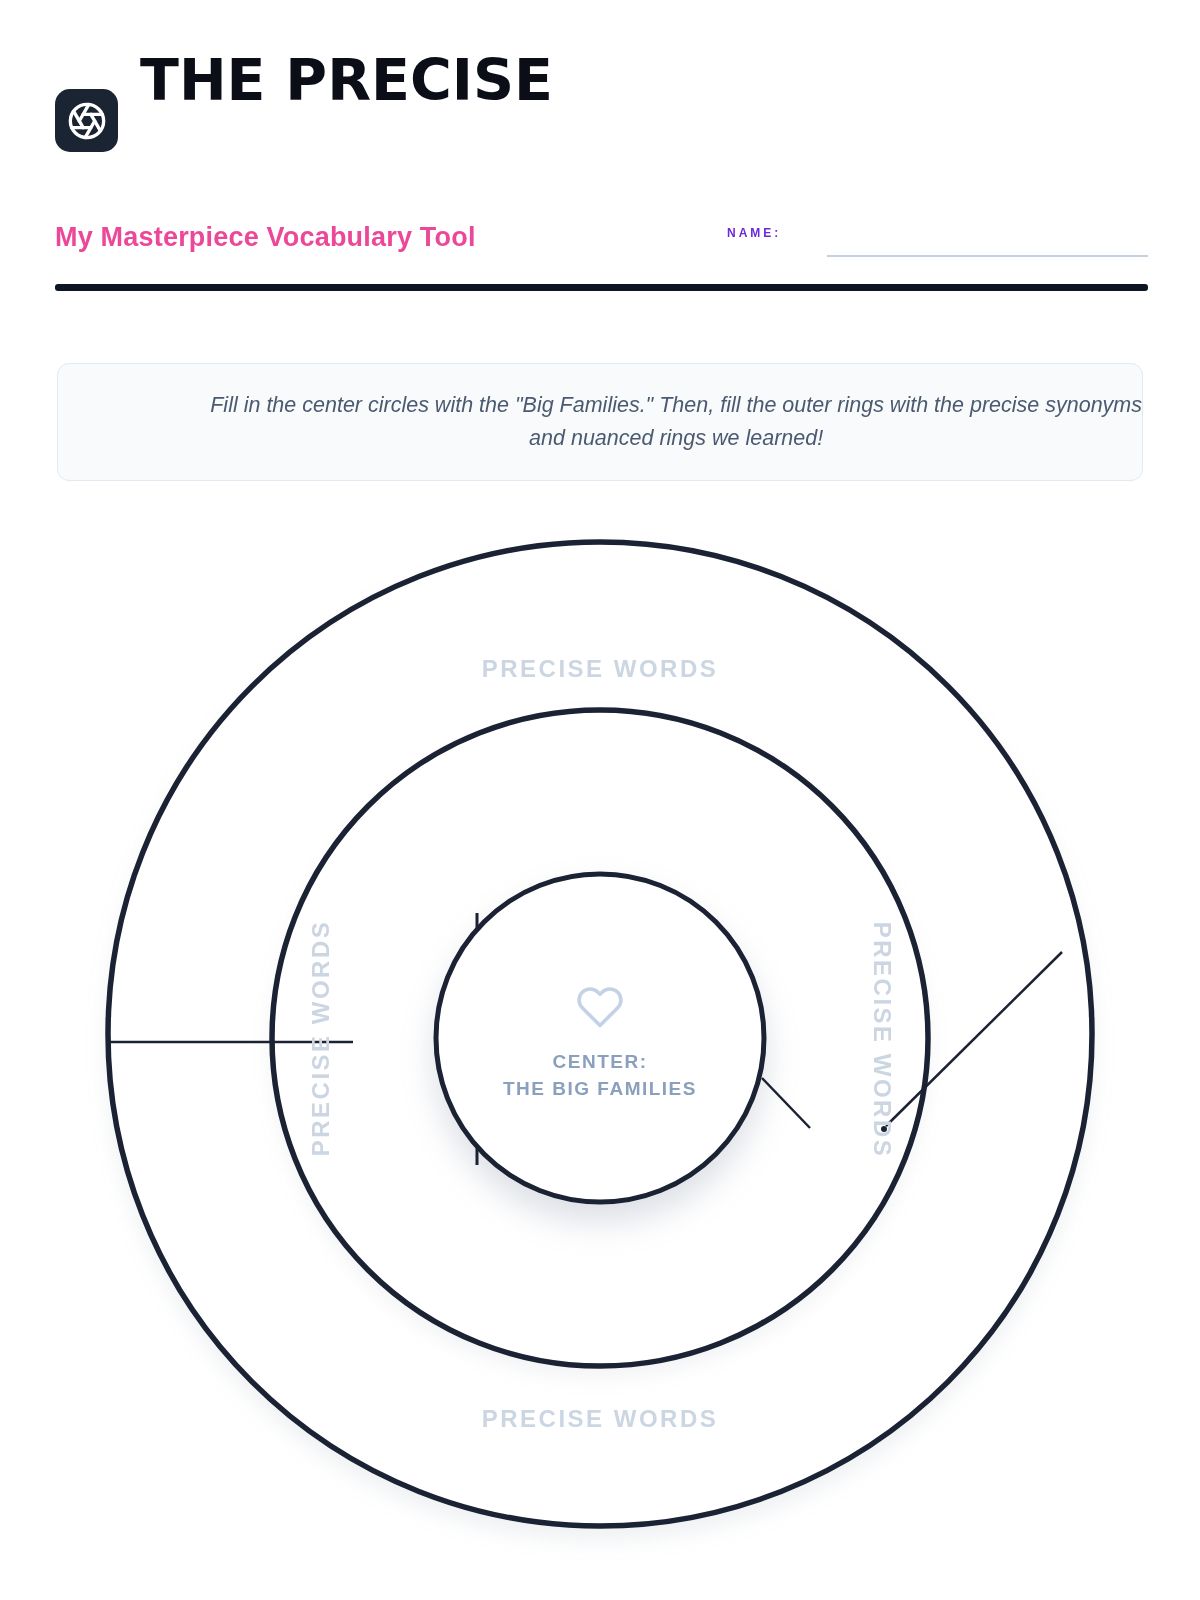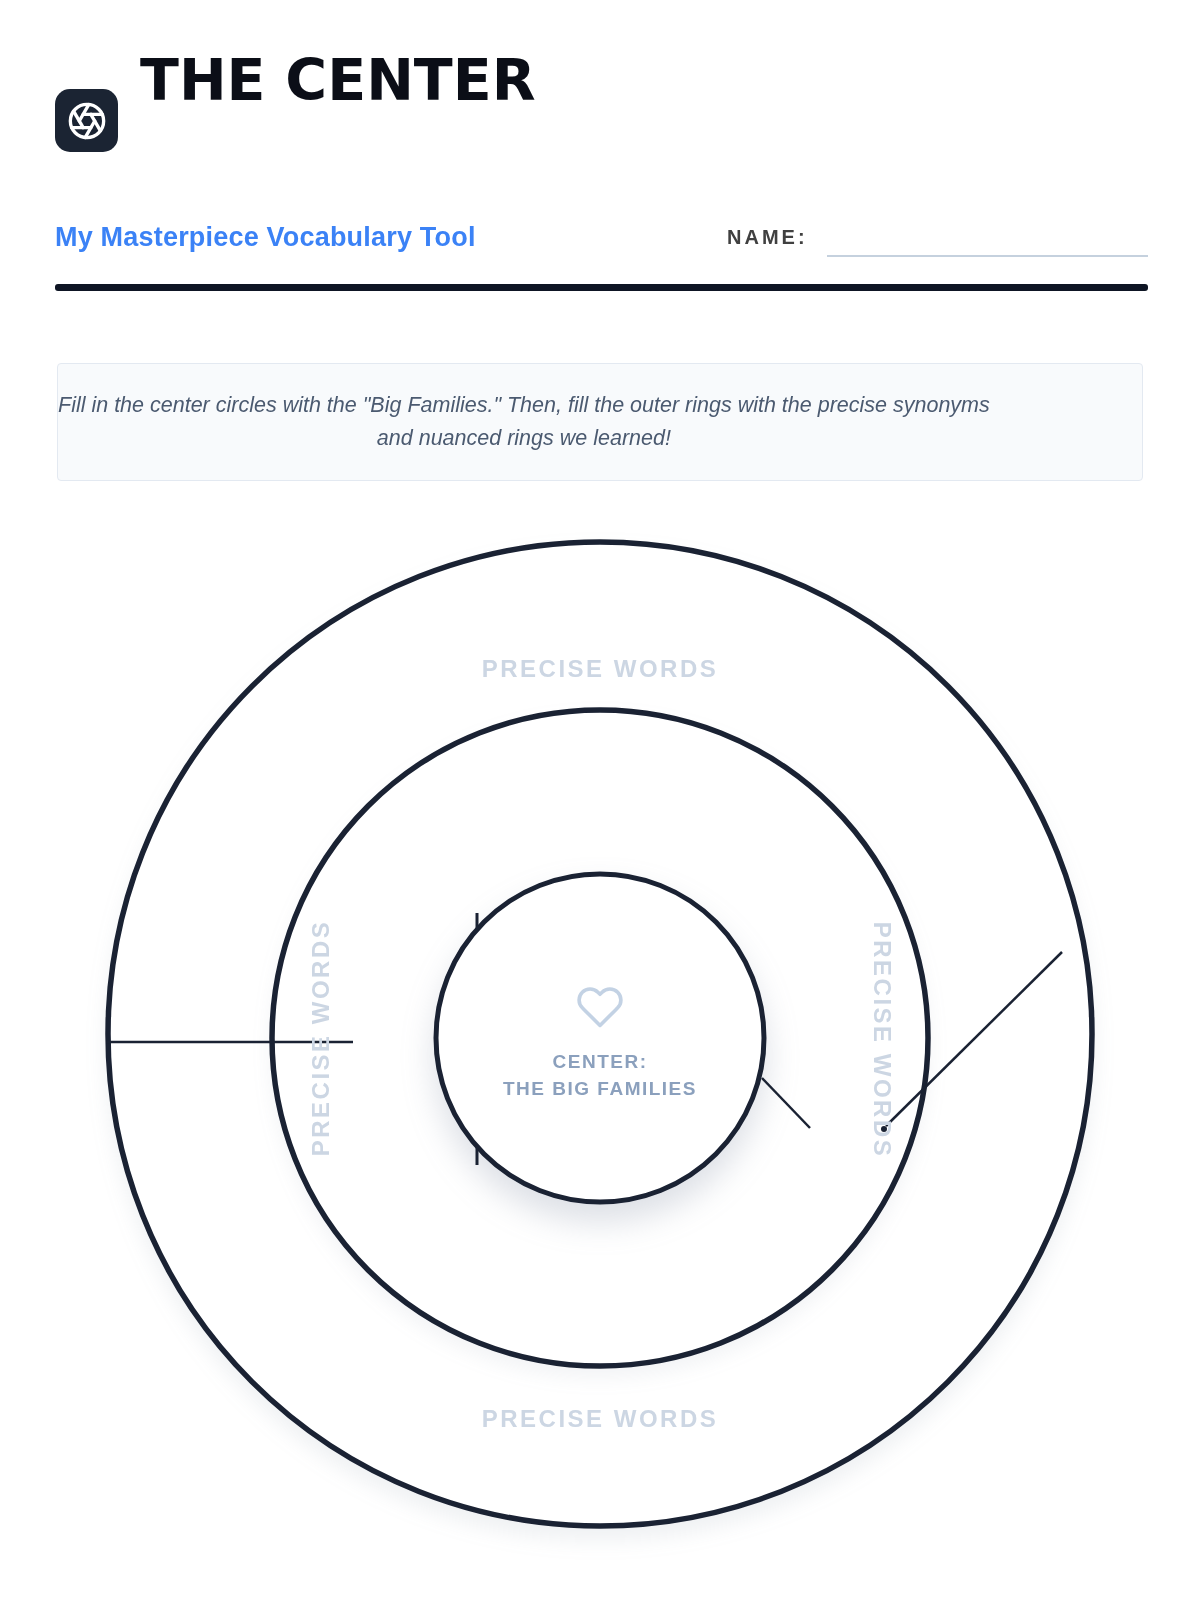--- a/index.html
+++ b/index.html
@@ -24,47 +24,47 @@
     font-family: "DejaVu Sans", sans-serif;
     font-weight: 800;
     font-size: 57px;
     line-height: 67px;
     letter-spacing: 0px;
     color: #0b0e17;
   }
   .title span { display: block; }
   .subtitle {
     position: absolute; left: 55px; top: 222px;
-    font-size: 27px; font-weight: 700; color: #3b82f6;
+    font-size: 27px; font-weight: 700; color: #ec4899;
     letter-spacing: 0.2px;
   }
   .name-label {
     position: absolute; left: 727px; top: 226px;
-    font-size: 20px; font-weight: 600; letter-spacing: 3px;
-    color: #404040;
+    font-size: 12px; font-weight: 600; letter-spacing: 3px;
+    color: #6d28d9;
   }
   .name-line {
     position: absolute; left: 827px; top: 233px;
     width: 321px; height: 24px;
     border-bottom: 2.5px solid #c5d1de;
     color: #47566d; font-size: 20px;
   }
   .rule {
     position: absolute; left: 55px; top: 284px;
     width: 1093px; height: 6.5px;
     background: #0e1524; border-radius: 3px;
   }
   
   .instructions {
     position: absolute; left: 57px; top: 363px;
     width: 1086px; height: 118px;
     background: #f8fafc;
     border: 1.5px solid #e3e9f1;
-    border-radius: 4px;
-    display: flex; align-items: center; justify-content: flex-start;
+    border-radius: 12px;
+    display: flex; align-items: center; justify-content: flex-end;
   }
   .instructions p {
     font-style: italic;
     font-size: 21.5px; line-height: 33px;
     color: #4b5a70;
     text-align: center;
   }
   .instructions p span { display: block; }
   
   .wheel {
@@ -98,21 +98,21 @@
       <line x1="14.31" y1="8" x2="20.05" y2="17.94"></line>
       <line x1="9.69" y1="8" x2="21.17" y2="8"></line>
       <line x1="7.38" y1="12" x2="13.12" y2="2.06"></line>
       <line x1="9.69" y1="16" x2="3.95" y2="6.06"></line>
       <line x1="14.31" y1="16" x2="2.83" y2="16"></line>
       <line x1="16.62" y1="12" x2="10.88" y2="21.94"></line>
     </svg>
   </div>
 
   <h1 class="title">
-    <span>THE CENTER</span>
+    <span>THE PRECISE</span>
   </h1>
 
   <div class="subtitle">My Masterpiece Vocabulary Tool</div>
 
   <div class="name-label">NAME:</div>
   <div class="name-line"></div>
 
   <div class="rule"></div>
 
   <div class="instructions">

